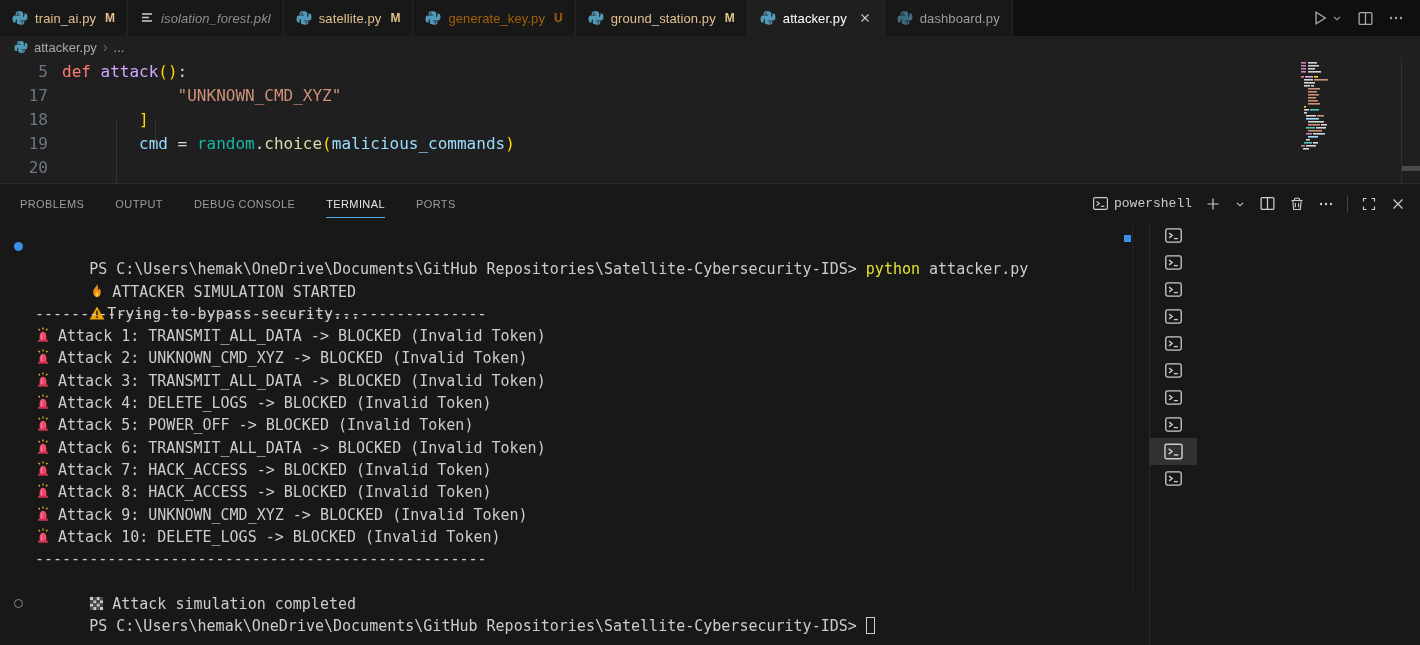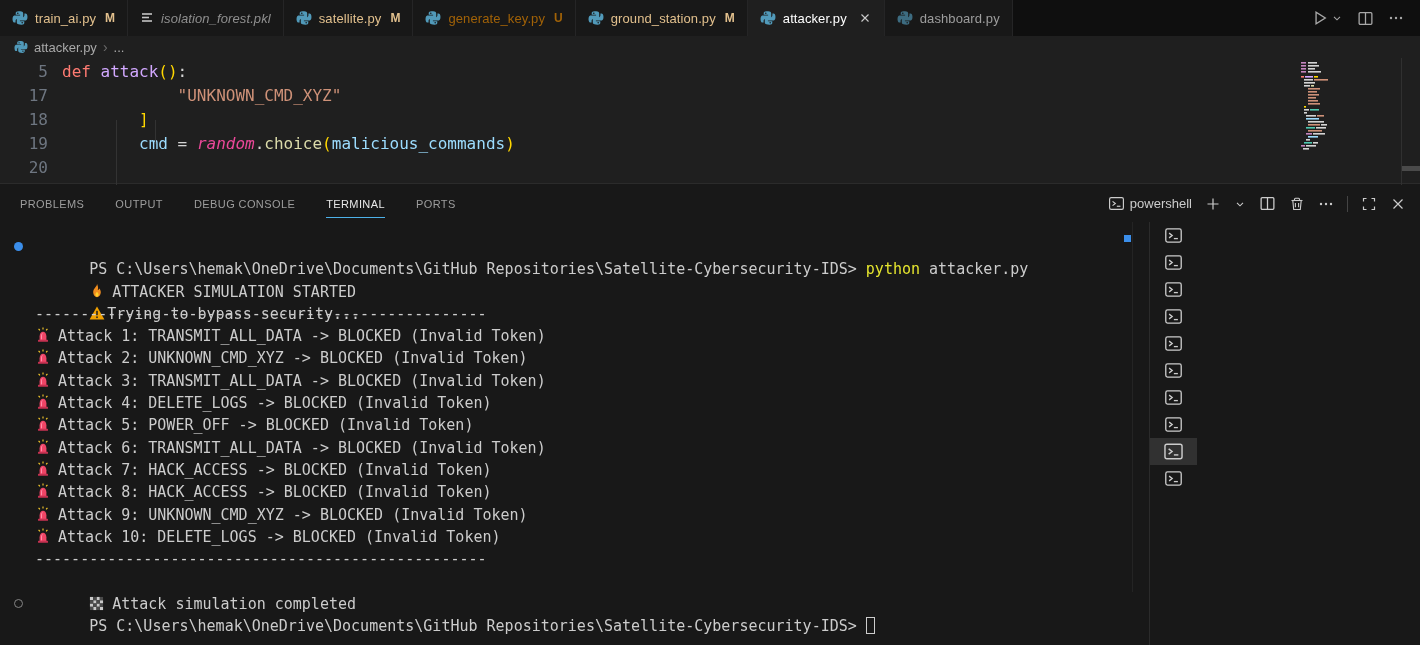--- a/index.html
+++ b/index.html
@@ -34,38 +34,38 @@
   .breadcrumb { display:flex; align-items:center; gap:6px; height:22px;
     padding-left:14px; font-size:13px; color:#a9a9a9; }
   .breadcrumb .sep { color:#6a6a6a; font-size:14px; }
   .codearea { font-family:"DejaVu Sans Mono", monospace; font-size:16px;
     color:#d4d4d4; }
   .cline { display:flex; height:24px; line-height:24px; white-space:pre; }
   .cline.sticky { margin-top:2px; }
   .gutter { width:48px; text-align:right; color:#6e7681; flex:0 0 auto; }
   .ctext { margin-left:14px; position:relative; }
   .tk-kw { color:#ff7b72; } .tk-fn { color:#d2a8ff; } .tk-brk { color:#ffd700; }
-  .tk-str { color:#ce9178; } .tk-mod { color:#ec4899;font-style:italic; } .tk-meth { color:#dcdcaa; }
+  .tk-str { color:#ce9178; } .tk-mod { color:#14b8a6; } .tk-meth { color:#dcdcaa; }
   .tk-var { color:#9cdcfe; } .tk-op { color:#d4d4d4; }
   .guide { position:absolute; width:1px; background:#333333; }
   .g1 { left:116px; top:84px; height:72px; }
   .g2 { left:155px; top:84px; height:24px; }
   .minimap { position:absolute; right:28px; top:24px; width:94px; height:112px; }
   .mm-slider-edge { position:absolute; right:18px; top:22px; width:1px; height:136px; background:#303030; }
   .hscroll-nub { position:absolute; right:0; top:130px; width:18px; height:5px; background:#4a4a4a; }
 
   
   .panel-header { position:absolute; top:185px; left:0; width:1420px; height:37px;
     background:#181818; display:flex; align-items:center; }
   .ptabs { display:flex; gap:31px; padding-left:20px; }
   .ptab { font-size:11px; letter-spacing:.4px; color:#9d9d9d; cursor:pointer;
     padding:9px 0 7px 0; border-bottom:1px solid transparent; }
   .ptab.active { color:#e7e7e7; border-bottom:1px solid #4db1e8; }
   .pactions { margin-left:auto; display:flex; align-items:center; gap:13px; padding-right:14px; }
-  .shell-tab { display:flex; align-items:center; gap:5px; color:#cccccc; font-size:13px; cursor:pointer; }
+  .shell-tab { display:flex; align-items:center; gap:5px; color:#cccccc; font-size:13px; cursor:pointer;font-family:Liberation Mono, monospace; }
   .vdiv { width:1px; height:16px; background:#444444; }
 
   
   .terminal { position:absolute; top:222px; left:10px; width:1372px; height:423px;
     background:#181818; padding:14px 0 0 25px;
     font-family:"DejaVu Sans Mono", monospace; font-size:15px; color:#cccccc; }
   .tline { height:22.3px; line-height:22.3px; white-space:pre; position:relative; }
   .tline .ic { display:inline-block; width:17px; height:16px; vertical-align:-2px; margin-right:6px; }
   .tline .ic.tight { margin-right:1px; }
   .yellowcmd { color:#e5e52e; }

